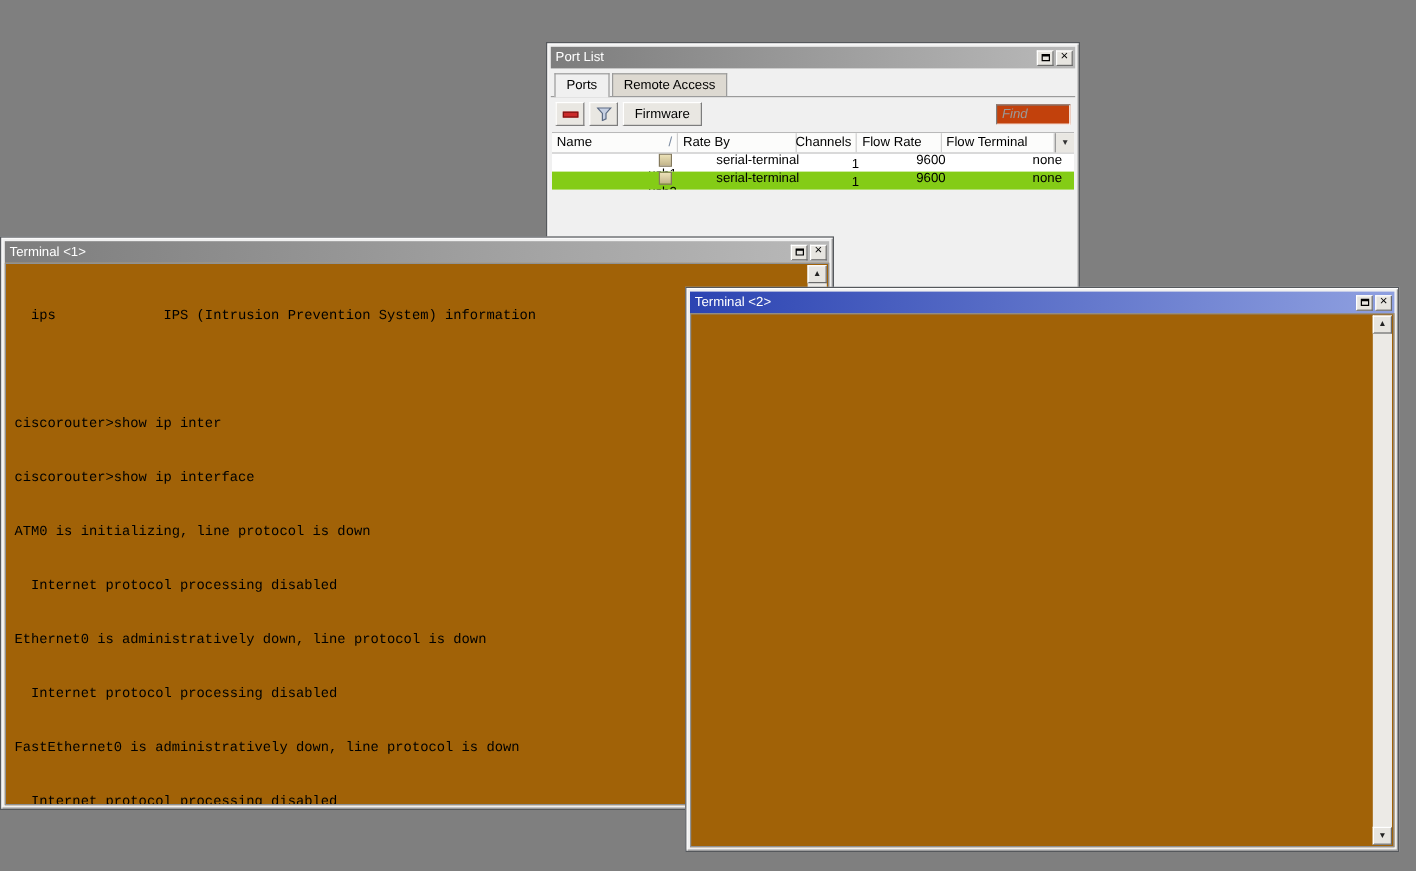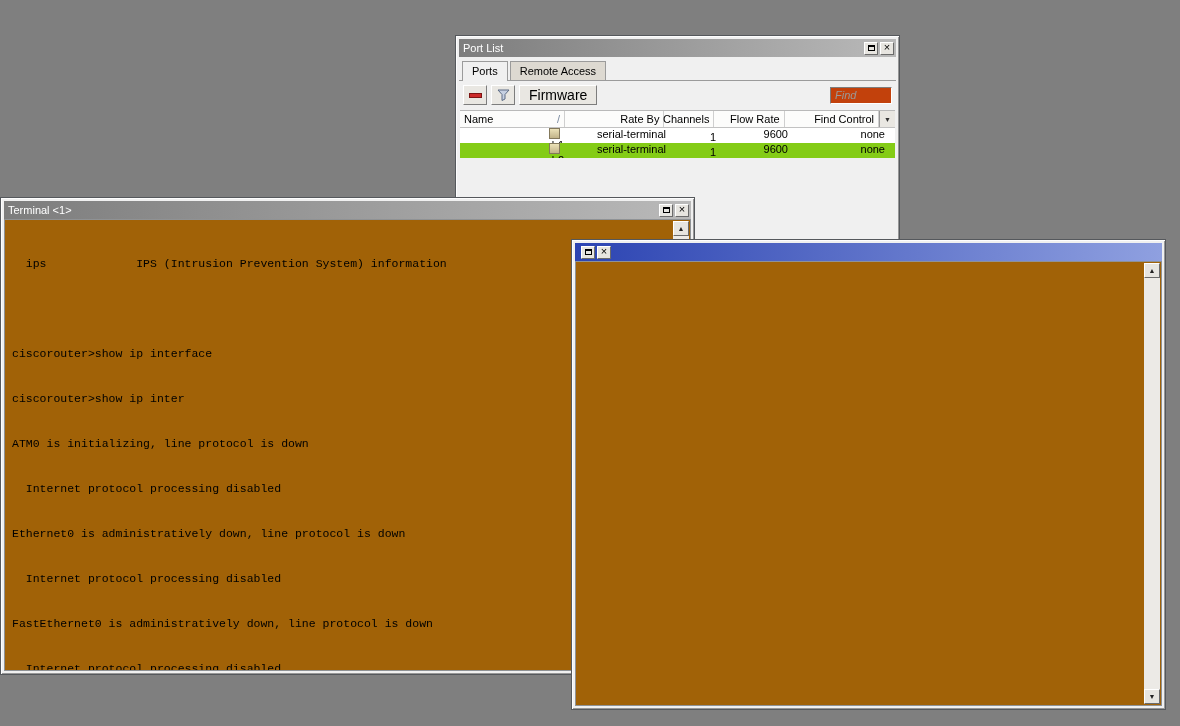--- a/index.html
+++ b/index.html
@@ -26,32 +26,32 @@
   #port-list { left:455px; top:35px; width:445px; height:400px; z-index:1; }
   .tabstrip { flex:0 0 24px; display:flex; align-items:center;
               padding:3px 3px 0 3px; border-bottom:1px solid #9b9b9b; }
   .tab { font-size:11px; padding:3px 9px; border:1px solid #9b9b9b; border-bottom:none;
          background:#ddd9d1; margin-right:2px; }
   .tab.active { background:#f0f0f0; margin-bottom:-1px; padding-bottom:4px; }
 
   .toolbar { flex:0 0 28px; display:flex; align-items:center; gap:4px; padding:0 4px; }
   .tbtn { height:20px; background:#e9e7e2; border:1px solid;
           border-color:#fff #7d7d7d #7d7d7d #fff; display:flex; align-items:center;
-          justify-content:center; font-size:14px; padding:0 9px; }
+          justify-content:center; font-size:11px; padding:0 9px; }
   .tbtn.icon-btn { width:24px; padding:0; }
   .minus-glyph { width:13px; height:5px; background:#cc2a2a; border:1px solid #7d1414; }
   .find-input { margin-left:auto; width:62px; height:17px; border:1px solid;
                 border-color:#7d7d7d #fff #fff #7d7d7d; background:#c2410c; font-size:11px;
                 padding:0 4px; font-family:"Liberation Sans",sans-serif; outline:none; }
   .find-input::placeholder { color:#9a9a9a; font-style:italic; }
 
   .tablewrap { margin:1px; background:#fff; border-top:1px solid #b9b9b9; }
   .thead { display:flex; height:17px; font-size:11px; background:#fcfcfb;
            border-bottom:1px solid #c2c2c2; }
-  .th { display:flex; align-items:center; padding:0 4px; border-right:1px solid #cfcfcf;justify-content:flex-end; }
+  .th { display:flex; align-items:center; padding:0 4px; border-right:1px solid #cfcfcf; }
   .sort-glyph { margin-left:auto; color:#7a8aa0; padding-left:4px; }
   .th-drop { margin-left:auto; width:16px; border-right:none; border-left:1px solid #9b9b9b;
              background:#e9e7e2; display:flex; align-items:center; justify-content:center;
              font-size:7px; color:#333; }
   .trow { display:flex; height:15px; align-items:center; font-size:11px; }
   .trow.selected { background:#84cc16; }
   .cell { display:flex; align-items:flex-end; padding:0 4px; white-space:nowrap;
           overflow:hidden; height:100%;flex-direction:column; }
   .c1{width:108px} .c2{width:102px} .c3{width:50px; justify-content:flex-end}
   .c4{width:72px} .c5{width:97px}
@@ -109,21 +109,21 @@
 
   <div class="tablewrap">
     <div class="thead">
       <div class="th c1">
         <span>Name</span>
         <span class="sort-glyph">/</span>
       </div>
       <div class="th c2">Rate By</div>
       <div class="th c3">Channels</div>
       <div class="th c4">Flow Rate</div>
-      <div class="th c5">Find Control</div>
+      <div class="th c5">Flow Terminal</div>
       <div class="th th-drop">
         <span>▼</span>
       </div>
     </div>
 
     <div class="trow">
       <div class="cell c1">
         <span class="port-icon"></span>
         <span>usb1</span>
       </div>
@@ -153,22 +153,22 @@
         <span class="max-glyph"></span>
       </span>
     <span class="tb-btn">
         <span class="close-glyph">×</span>
       </span>
   </div>
   <div class="term-body">
     <div class="term-text">
       <div class="tline">  ips             IPS (Intrusion Prevention System) information</div>
       <div class="tline"></div>
+      <div class="tline">ciscorouter&gt;show ip inter</div>
       <div class="tline">ciscorouter&gt;show ip interface</div>
-      <div class="tline">ciscorouter&gt;show ip inter</div>
       <div class="tline">ATM0 is initializing, line protocol is down</div>
       <div class="tline">  Internet protocol processing disabled</div>
       <div class="tline">Ethernet0 is administratively down, line protocol is down</div>
       <div class="tline">  Internet protocol processing disabled</div>
       <div class="tline">FastEthernet0 is administratively down, line protocol is down</div>
       <div class="tline">  Internet protocol processing disabled</div>
       
       
       
       
@@ -195,20 +195,21 @@
         </div>
       <div class="sb-btn">
           <span>▼</span>
         </div>
     </div>
   </div>
 </div>
 
 <div class="window" id="terminal-2">
   <div class="titlebar active">
+    <span class="tb-title">Terminal &lt;2&gt;</span>
     <span class="tb-btn">
         <span class="max-glyph"></span>
       </span>
     <span class="tb-btn">
         <span class="close-glyph">×</span>
       </span>
   </div>
   <div class="term-body">
     <div class="vscroll">
       <div class="sb-btn">

